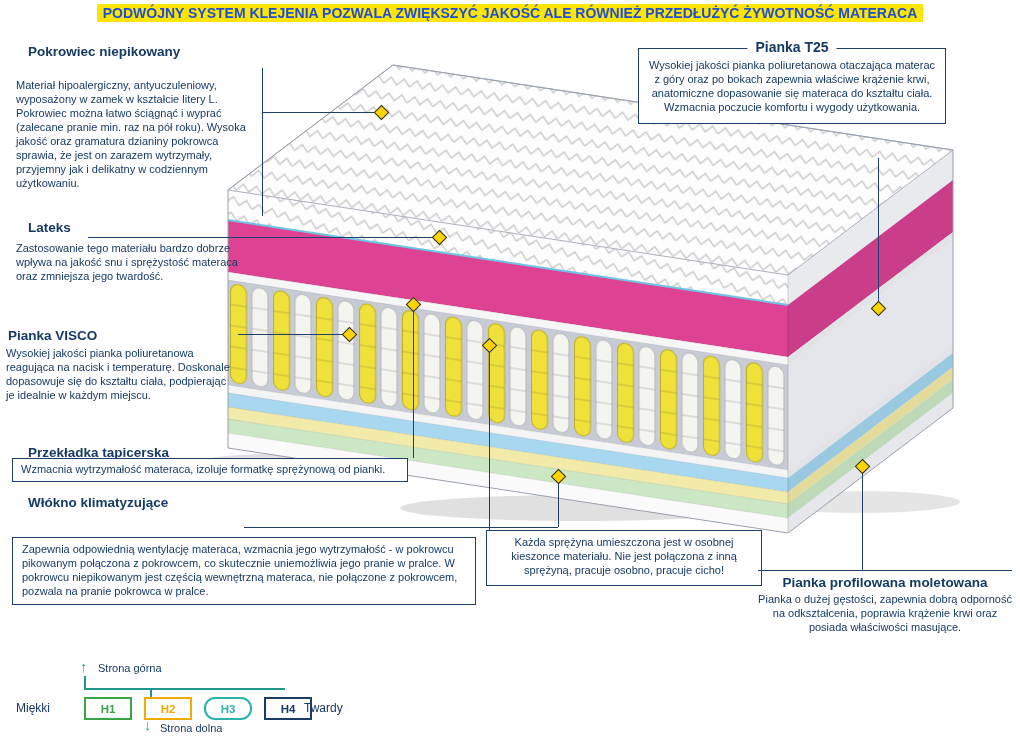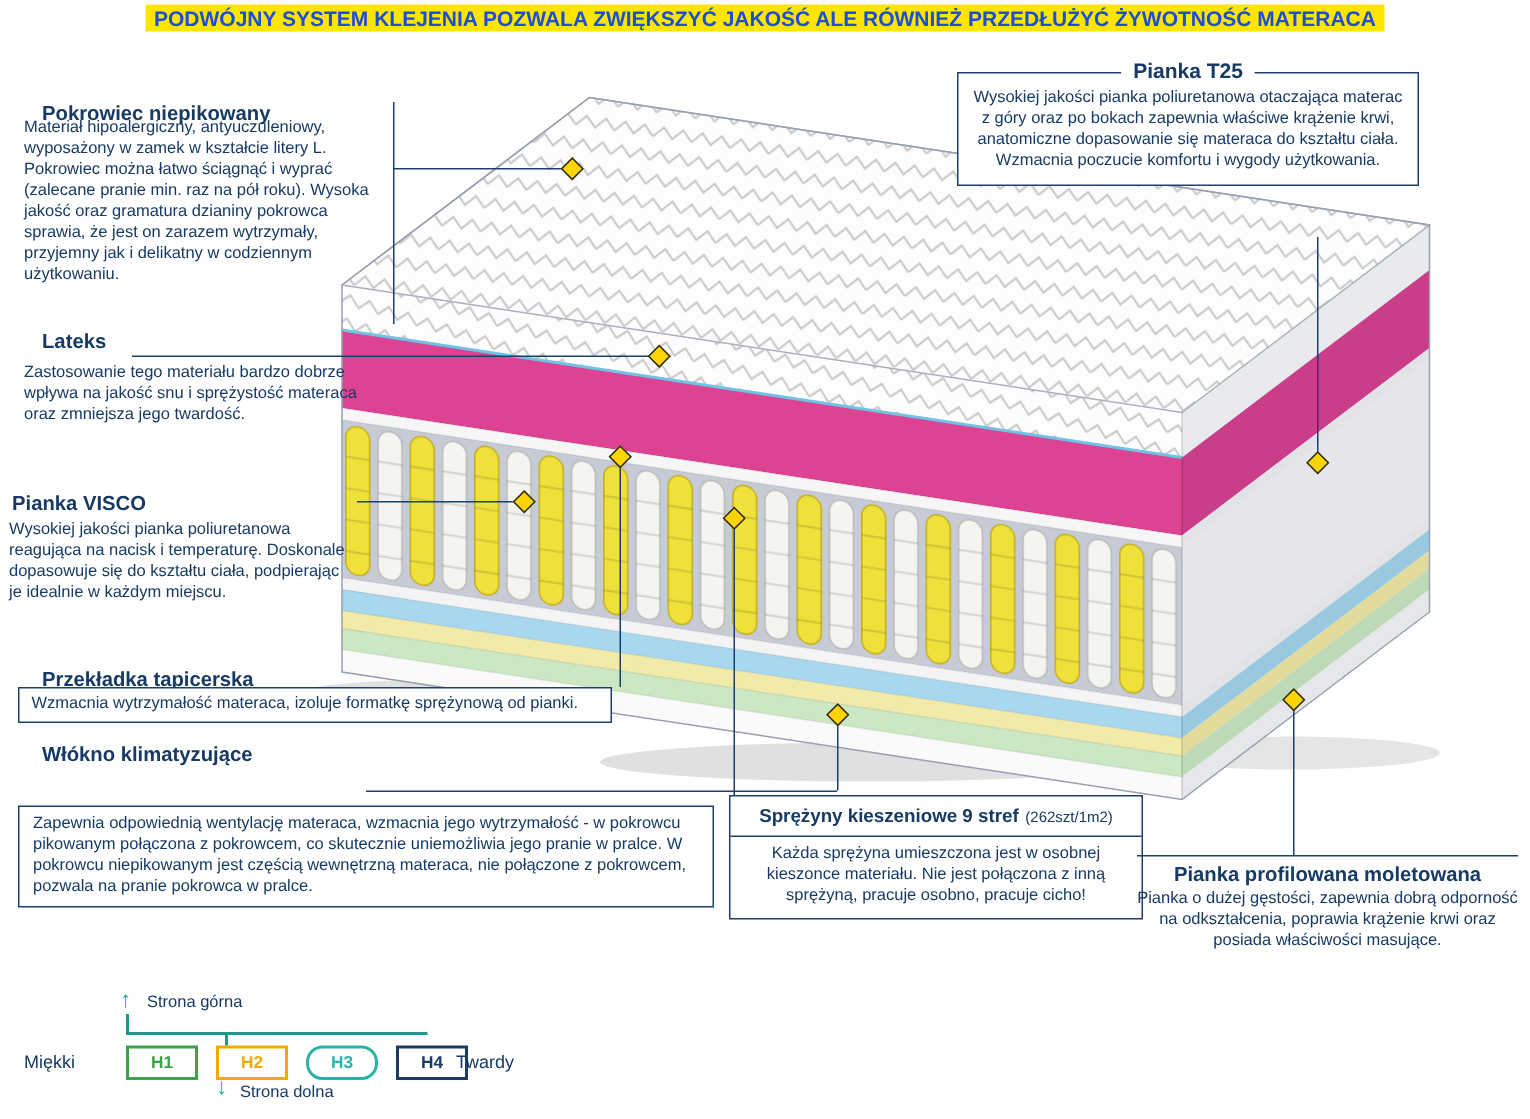--- a/index.html
+++ b/index.html
@@ -114,21 +114,21 @@
 
 <div class="dmd" style="left: 376px; top: 107px; background: rgb(255, 212, 0);"></div>
 <div class="dmd" style="left: 434px; top: 232px; background: rgb(255, 212, 0);"></div>
 <div class="dmd" style="left: 344px; top: 329px; background: rgb(255, 212, 0);"></div>
 <div class="dmd" style="left: 408px; top: 299px; background: rgb(255, 212, 0);"></div>
 <div class="dmd" style="left: 553px; top: 471px; background: rgb(255, 212, 0);"></div>
 <div class="dmd" style="left: 873px; top: 303px; background: rgb(255, 212, 0);"></div>
 <div class="dmd" style="left: 484px; top: 340px; background: rgb(255, 212, 0);"></div>
 <div class="dmd" style="left: 857px; top: 461px; background: rgb(255, 212, 0);"></div>
 
-<div class="ttl" style="left:28px;top:68px">Pokrowiec niepikowany</div>
+<div class="ttl" style="left:28px;top:44px">Pokrowiec niepikowany</div>
 <div class="abs txt" style="left:16px;top:79px;width:244px">Materiał hipoalergiczny, antyuczuleniowy, wyposażony w zamek w kształcie litery L. Pokrowiec można łatwo ściągnąć i wyprać (zalecane pranie min. raz na pół roku). Wysoka jakość oraz gramatura dzianiny pokrowca sprawia, że jest on zarazem wytrzymały, przyjemny jak i delikatny w codziennym użytkowaniu.</div>
 
 <div class="ttl" style="left:28px;top:220px">Lateks</div>
 <div class="abs txt" style="left:16px;top:242px;width:228px">Zastosowanie tego materiału bardzo dobrze wpływa na jakość snu i sprężystość materaca oraz zmniejsza jego twardość.</div>
 
 <div class="ttl" style="left:8px;top:328px">Pianka VISCO</div>
 <div class="abs txt" style="left:6px;top:347px;width:230px">Wysokiej jakości pianka poliuretanowa reagująca na nacisk i temperaturę. Doskonale dopasowuje się do kształtu ciała, podpierając je idealnie w każdym miejscu.</div>
 
 <div class="ttl" style="left:28px;top:445px">Przekładka tapicerska</div>
 <div class="bx" style="left:12px;top:458px;width:396px">
@@ -139,24 +139,20 @@
 <div class="bx" style="left:12px;top:537px;width:464px">
   <div class="txt" style="padding:5px 9px">Zapewnia odpowiednią wentylację materaca, wzmacnia jego wytrzymałość - w pokrowcu pikowanym połączona z pokrowcem, co skutecznie uniemożliwia jego pranie w pralce. W pokrowcu niepikowanym jest częścią wewnętrzną materaca, nie połączone z pokrowcem, pozwala na pranie pokrowca w pralce.</div>
 </div>
 
 <div class="bx" style="left:638px;top:48px;width:308px">
   <div class="legend">Pianka T25</div>
   <div class="txt ctr" style="padding:10px 9px 8px">Wysokiej jakości pianka poliuretanowa otaczająca materac z góry oraz po bokach zapewnia właściwe krążenie krwi, anatomiczne dopasowanie się materaca do kształtu ciała. Wzmacnia poczucie komfortu i wygody użytkowania.</div>
 </div>
 
 <div class="bx" style="left:486px;top:530px;width:276px">
-  <div class="ctr" style="padding:4px 4px;border-bottom:1px solid #1c3f6e">
-    <span class="spr-t">Sprężyny kieszeniowe 9 stref</span>
-    <span class="spr-c">(262szt/1m2)</span>
-  </div>
   <div class="txt ctr" style="padding:5px 8px 7px">Każda sprężyna umieszczona jest w osobnej kieszonce materiału. Nie jest połączona z inną sprężyną, pracuje osobno, pracuje cicho!</div>
 </div>
 
 <div class="abs" style="left:758px;top:570px;width:254px;border-top:1px solid #1c3f6e;padding-top:4px">
   <div class="ctr" style="font-weight:bold;font-size:13.5px;color:#163a63">Pianka profilowana moletowana</div>
   <div class="txt ctr" style="margin-top:3px">Pianka o dużej gęstości, zapewnia dobrą odporność na odkształcenia, poprawia krążenie krwi oraz posiada właściwości masujące.</div>
 </div>
 
 <div class="arw" style="left:80px;top:659px">↑</div>
 <div class="slbl" style="left:98px;top:662px">Strona górna</div>

